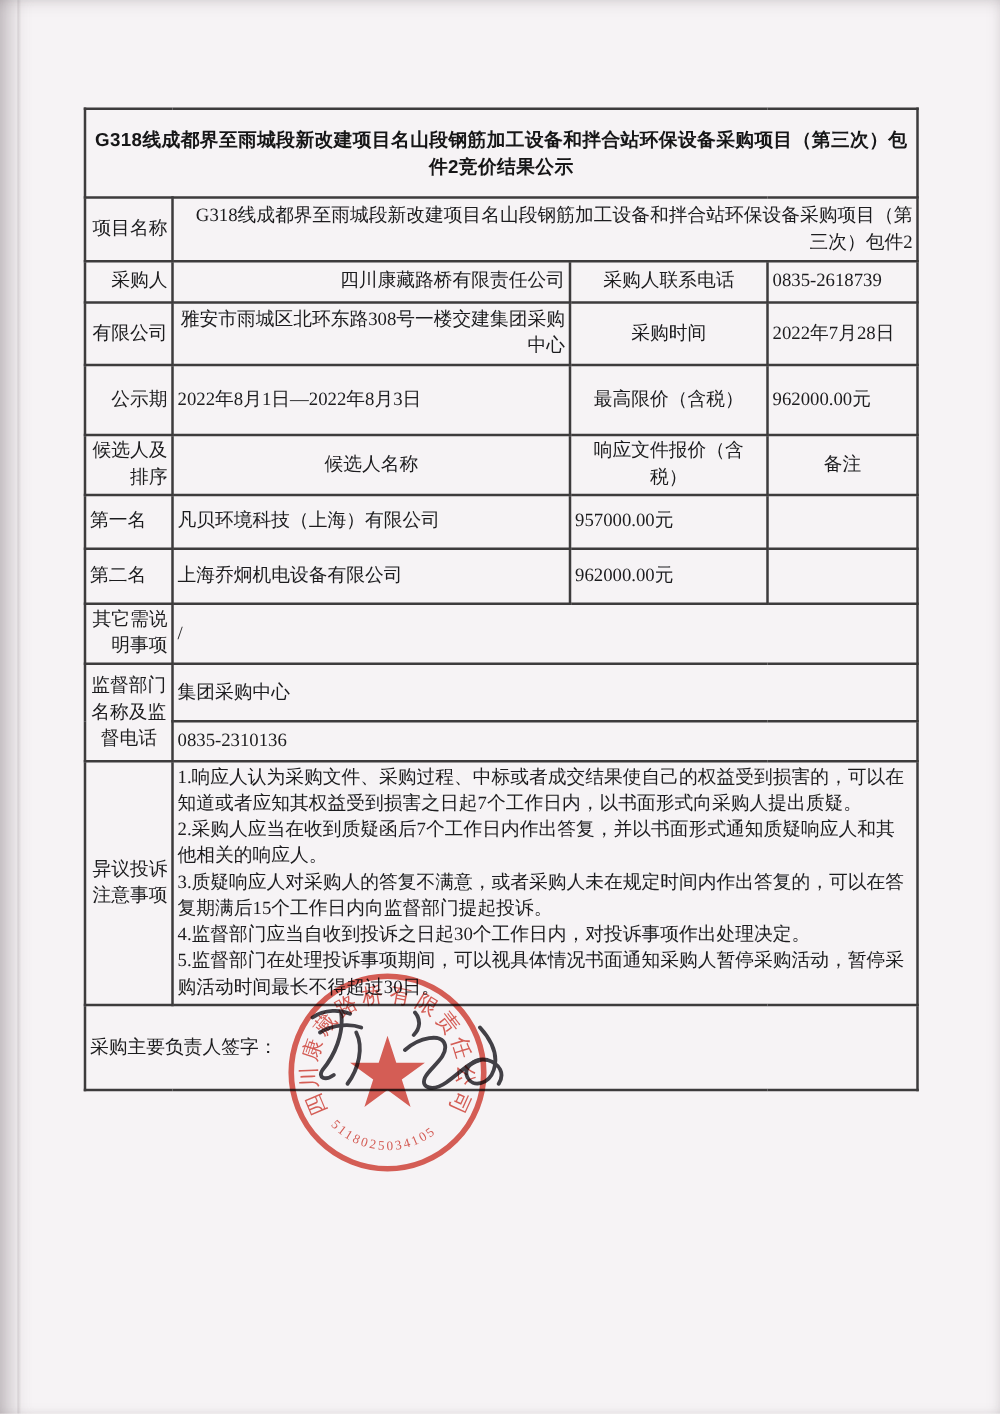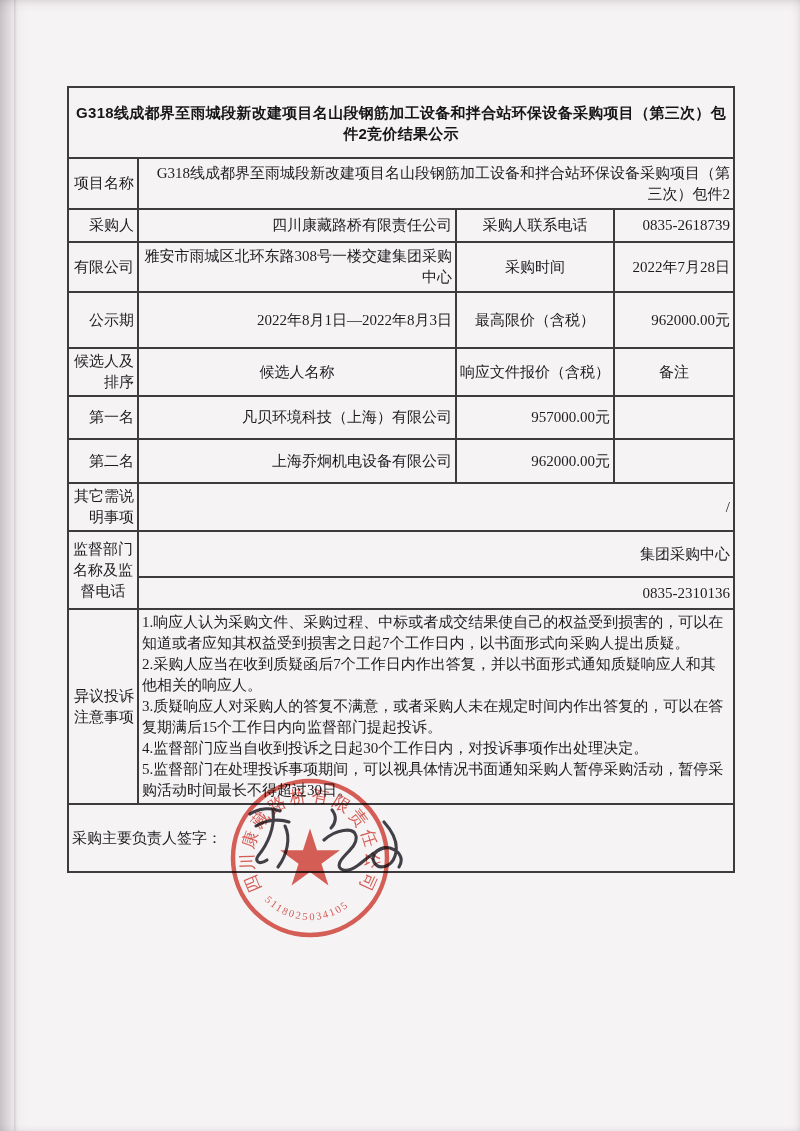--- a/index.html
+++ b/index.html
@@ -38,21 +38,21 @@
     word-break:break-all;
   }
   td.title-cell{
     font-family:"Liberation Sans","DejaVu Sans",sans-serif;
     font-weight:bold;font-size:19px;line-height:30px;
     text-align:center;padding:4px 6px;letter-spacing:.3px;color:#161617;
   }
   td.lbl{text-align:right;padding-left:4px;margin-top:14px;}
   td.lbl-c{text-align:center;margin-left:46px;}
   td.val-l{text-align:right;padding-left:6px;}
-  td.val-c{text-align:right;}
+  td.val-c{text-align:left;}
   td.objection-cell{padding:5px 8px 4px 7px;line-height:21.4px;font-size:14.5px;vertical-align:middle;}
   td.objection-cell p{margin:0;}
   td.sign-cell{padding-left:5px;margin-left:12px;}
 
   
   .seal{position:absolute;left:208px;top:756px;width:204px;height:204px;z-index:3;
         mix-blend-mode:multiply;opacity:.92;pointer-events:none;}
   .seal text{font-family:"Liberation Serif","DejaVu Serif",serif;}
   
   .signature{position:absolute;left:232px;top:782px;width:210px;height:110px;z-index:4;
@@ -92,21 +92,21 @@
   </tr>
   <tr style="height:56px">
     <td class="lbl">公示期</td>
     <td class="val-c">2022年8月1日—2022年8月3日</td>
     <td class="lbl-c">最高限价（含税）</td>
     <td class="val-c">962000.00元</td>
   </tr>
   <tr style="height:46px">
     <td class="lbl">候选人及排序</td>
     <td class="lbl-c">候选人名称</td>
-    <td class="lbl-c" style="padding:2px 1px">响应文件报价（含税）</td>
+    <td class="lbl-c" style="padding:2px 16px">响应文件报价（含税）</td>
     <td class="lbl-c">备注</td>
   </tr>
   <tr style="height:43px">
     <td class="val-c">第一名</td>
     <td class="val-c">凡贝环境科技（上海）有限公司</td>
     <td class="val-c">957000.00元</td>
     <td class="val-c"></td>
   </tr>
   <tr style="height:44px">
     <td class="val-c">第二名</td>

